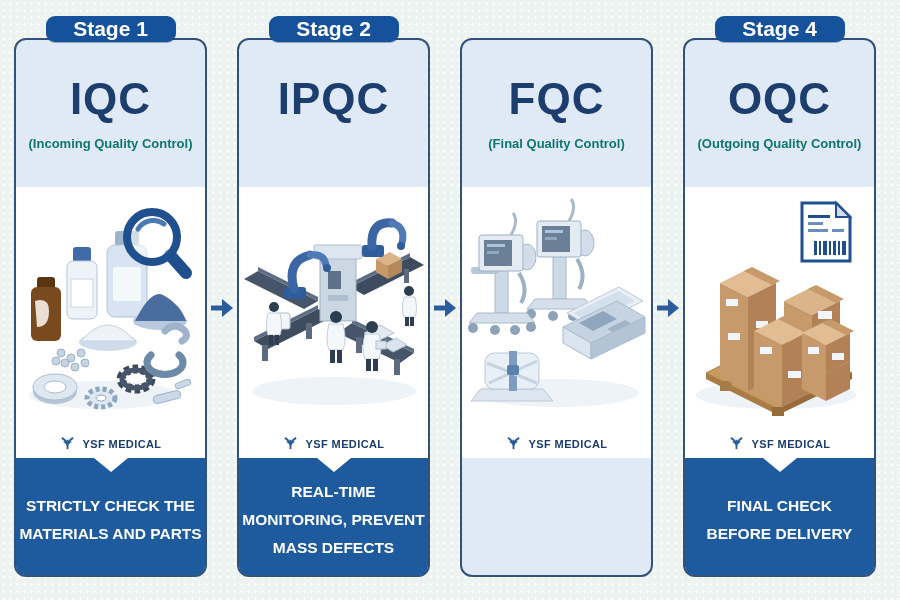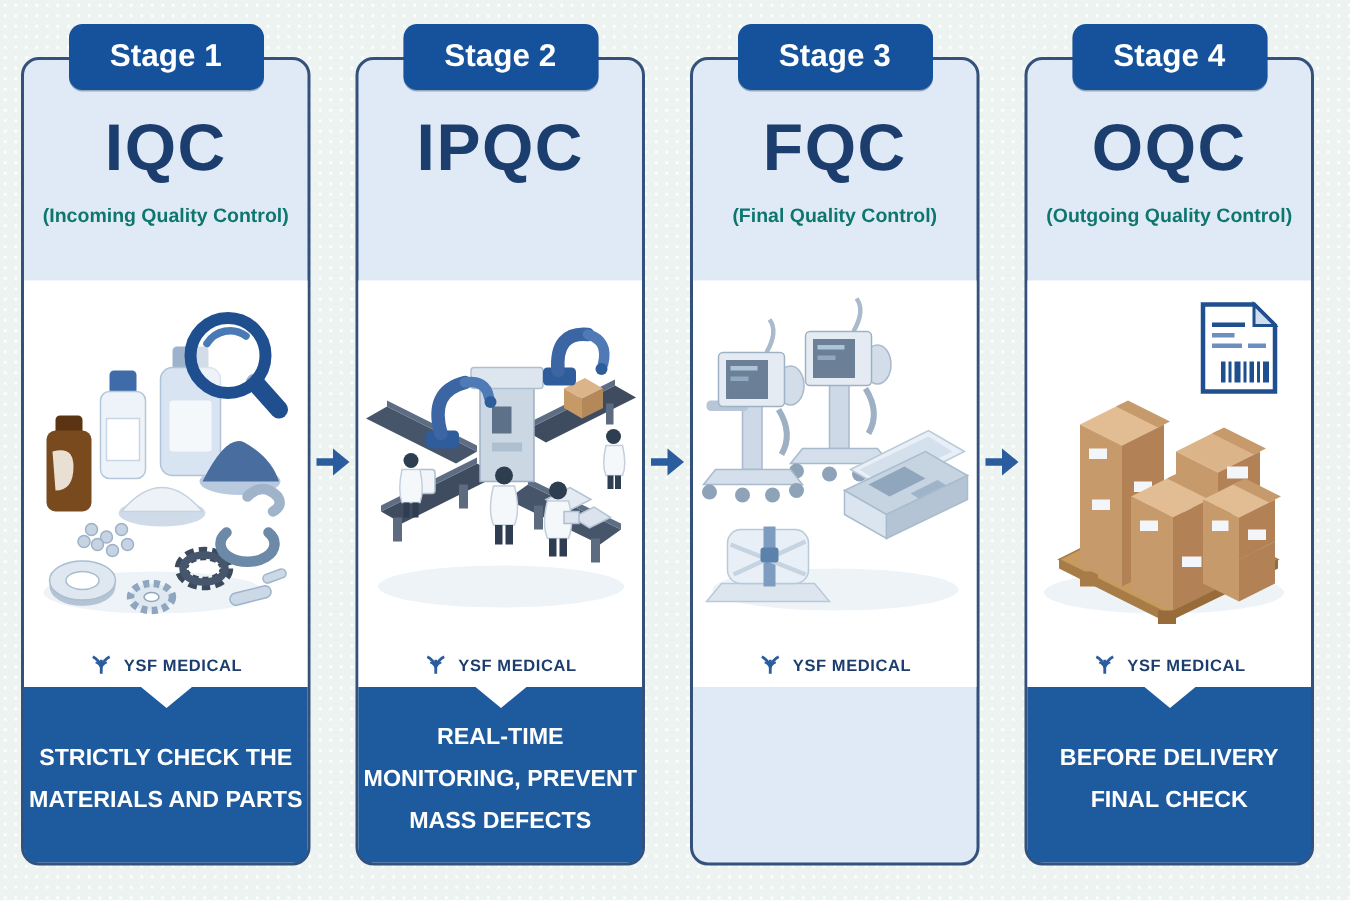--- a/index.html
+++ b/index.html
@@ -19,21 +19,21 @@
   .stage-card {
     position:relative;
     width:193px; height:539px;
     background:#e0eaf7;
     border:2px solid #33517a;
     border-radius:12px;
     flex:0 0 auto;
   }
   .badge {
     position:absolute; top:-24px; left:50%; transform:translateX(-50%);
-    min-width:130px; height:44px;
+    min-width:130px; height:26px;
     background:#16529c; color:#ffffff;
     border-radius:9px;
     font-size:21px; font-weight:bold;
     display:flex; align-items:center; justify-content:center;
     padding:0 16px; white-space:nowrap;
     box-shadow:0 1px 0 rgba(10,40,80,.35);
     z-index:3;
   }
   .card-top {
     height:147px; border-radius:10px 10px 0 0;
@@ -260,21 +260,20 @@
   </div>
 
   <div class="arrow-col">
     <svg width="26" height="22" viewBox="0 0 26 22">
       <path d="M2 11 H17" stroke="#2a5c9e" stroke-width="5"></path>
       <path d="M13 2 L24 11 L13 20 Z" fill="#2a5c9e"></path>
     </svg>
   </div>
 
   <div class="stage-card">
-    <div class="badge">Stage 3</div>
     <div class="card-top">
       <div class="title">FQC</div>
       <div class="subtitle">(Final Quality Control)</div>
     </div>
     <div class="card-mid">
       <svg class="illus" width="180" height="222" viewBox="0 0 180 222">
         <ellipse cx="90" cy="198" rx="82" ry="14" fill="#eef3f8"></ellipse>
 
         <g transform="translate(62,2)">
           <path d="M40 24 q8 -14 2 -22" stroke="#a8bacb" stroke-width="3" fill="none"></path>
@@ -433,19 +432,19 @@
         <svg width="15" height="15" viewBox="0 0 16 16">
           <path d="M8 4 L8 14" stroke="#2a5c9e" stroke-width="2"></path>
           <path d="M2 2 Q6 4 8 9 M14 2 Q10 4 8 9" stroke="#2a5c9e" stroke-width="2" fill="none"></path>
           <path d="M4 6 Q7 7 8 10 M12 6 Q9 7 8 10" stroke="#2a5c9e" stroke-width="1.4" fill="none"></path>
         </svg>
         <span class="brand-text">YSF MEDICAL</span>
       </div>
     </div>
     <div class="card-bottom">
       <div class="notch"></div>
+      <div class="desc-line">FINAL CHECK</div>
       <div class="desc-line">BEFORE DELIVERY</div>
-      <div class="desc-line">FINAL CHECK</div>
       <div class="desc-line"></div>
     </div>
   </div>
 
 </div>
 
 </body></html>

